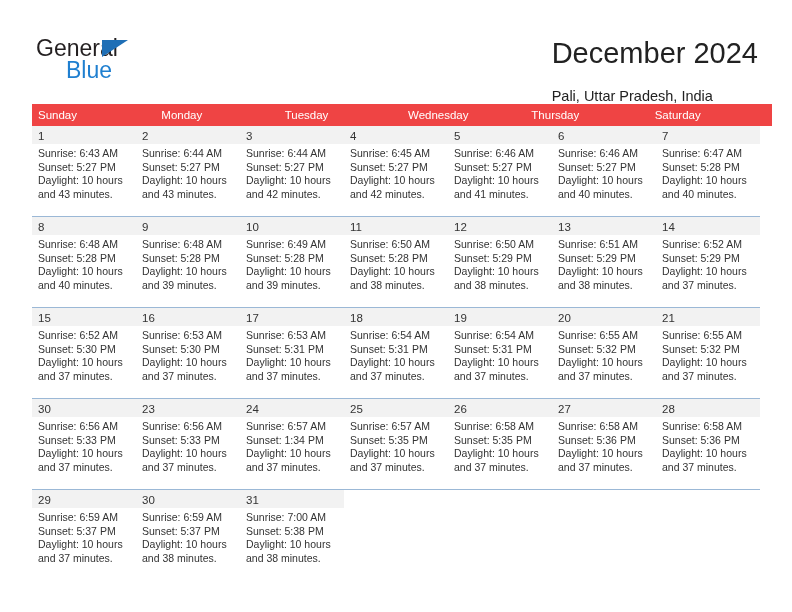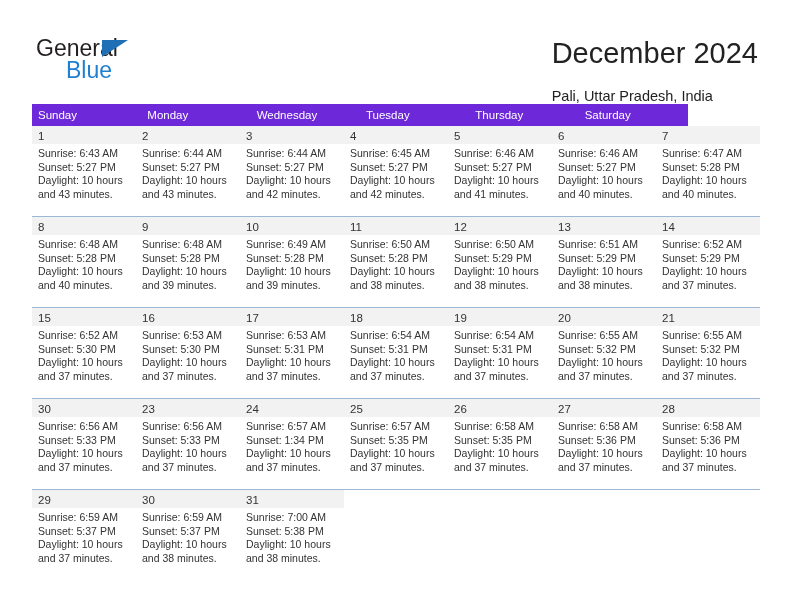--- a/index.html
+++ b/index.html
@@ -90,22 +90,22 @@
 
   
   .calendar {
     position: absolute;
     left: 32px;
     top: 104px;
     width: 728px;
   }
   .weekday-row {
     display: flex;
-    width: 656px;
-    background: #6d28d9;
+    width: 740px;
+    background: #ef4444;
     height: 22px;
   }
   .weekday {
     flex: 1 1 0;
     color: #ffffff;
     font-size: 11.5px;
     line-height: 22px;
     padding-left: 6px;
     box-sizing: border-box;
     white-space: nowrap;
@@ -176,22 +176,22 @@
       <div class="cal-subtitle">Pali, Uttar Pradesh, India</div>
     </div>
 
   </div>
 
   <div class="calendar">
 
     <div class="weekday-row">
       <div class="weekday">Sunday</div>
       <div class="weekday">Monday</div>
+      <div class="weekday">Tuesday</div>
       <div class="weekday">Wednesday</div>
-      <div class="weekday">Tuesday</div>
       <div class="weekday">Thursday</div>
       <div class="weekday">Saturday</div>
     </div>
 
     <div id="weeks-container">
         <div class="week-row first">
           <div class="day-cell">
             <div class="day-num-bar"><span class="day-num">1</span></div>
             <div class="day-info">
               <div>Sunrise: 6:43 AM</div>

